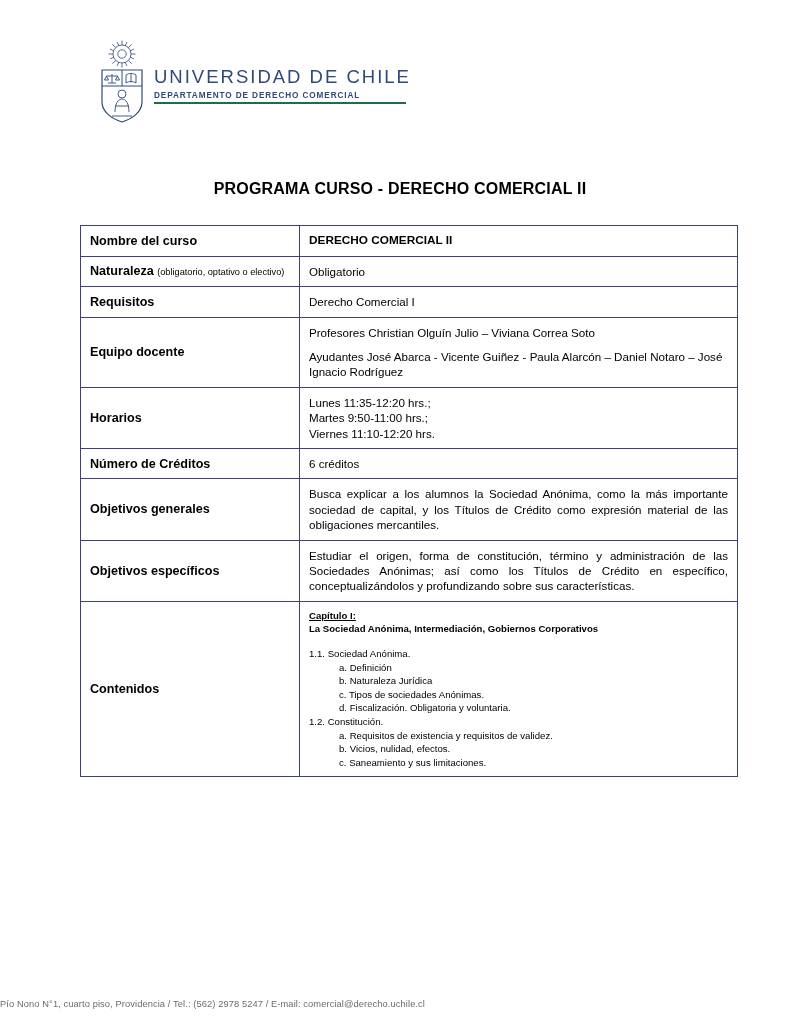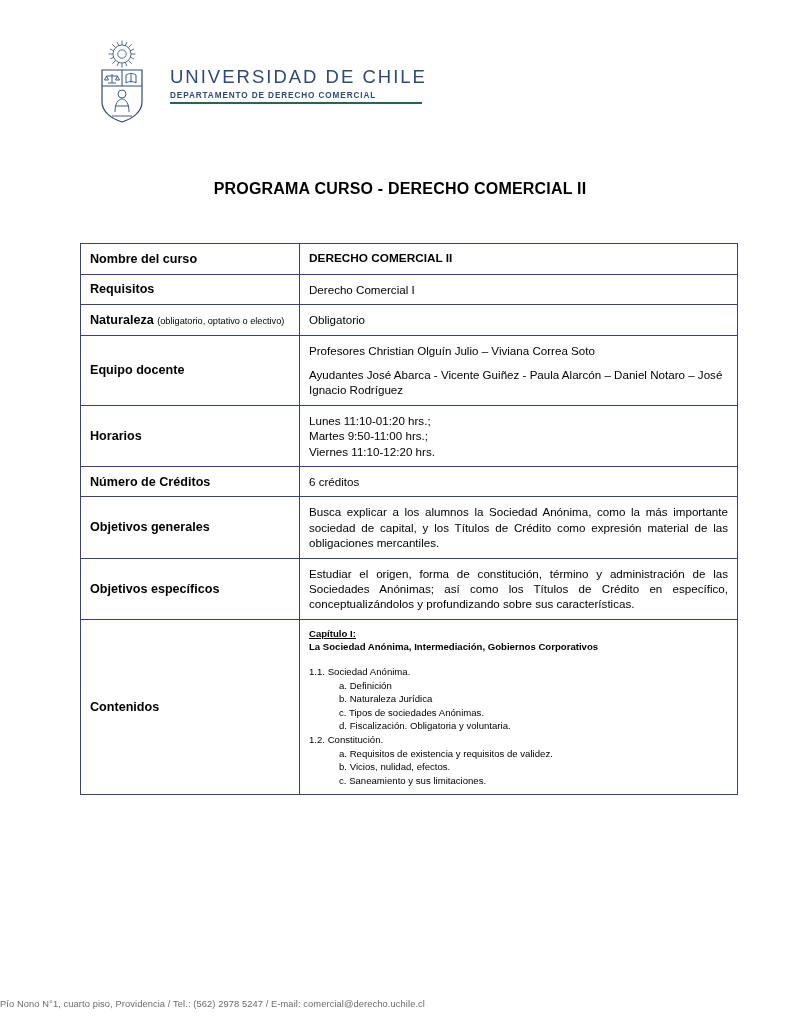--- a/index.html
+++ b/index.html
@@ -20,21 +20,21 @@
     height: 1035px;
     box-sizing: border-box;
     padding: 36px 80px 0 80px;
     position: relative;
   }
 
   
   .letterhead {
     display: flex;
     align-items: flex-start;
-    gap: 20px;
+    gap: 4px;
     margin-left: 14px;
     margin-top: 4px;
   }
   .crest {
     width: 56px;
     height: 84px;
     position: relative;
     flex: none;
   }
   .crest svg { display: block; }
@@ -76,21 +76,21 @@
     text-align: center;
     font-size: 16px;
     font-weight: bold;
     margin-top: 56px;
     letter-spacing: 0.2px;
   }
 
   
   table.program {
     width: 658px;
-    margin: 45px auto 0 auto;
+    margin: 27px auto 0 auto;
     border-collapse: collapse;
     table-layout: fixed;
   }
   table.program td {
     border: 1px solid #3b3f7a;
     vertical-align: middle;
     padding: 7px 9px;
   }
   td.label {
     width: 200px;
@@ -212,53 +212,53 @@
         <td class="label">
           <span>Nombre del curso</span>
         </td>
         <td class="value bold">
           <p>DERECHO COMERCIAL II</p>
         </td>
       </tr>
 
       <tr>
         <td class="label">
-          <span>Requisitos</span>
-        </td>
-        <td class="value">
-          <p>Derecho Comercial I</p>
-        </td>
-      </tr>
-
-      <tr>
-        <td class="label">
           <span>Naturaleza</span>
           <span class="sub">(obligatorio, optativo o electivo)</span>
         </td>
         <td class="value">
           <p>Obligatorio</p>
         </td>
       </tr>
 
       <tr>
         <td class="label">
+          <span>Requisitos</span>
+        </td>
+        <td class="value">
+          <p>Derecho Comercial I</p>
+        </td>
+      </tr>
+
+      <tr>
+        <td class="label">
           <span>Equipo docente</span>
         </td>
         <td class="value">
           <p>Profesores Christian Olguín Julio – Viviana Correa Soto</p>
           <p>Ayudantes José Abarca - Vicente Guiñez - Paula Alarcón – Daniel Notaro – José Ignacio Rodríguez</p>
         </td>
       </tr>
 
       <tr>
         <td class="label">
           <span>Horarios</span>
         </td>
         <td class="value">
-          <div>Lunes 11:10-01:20 hrs.;</div>
+          <div>Lunes 11:35-12:20 hrs.;</div>
           <div>Martes 9:50-11:00 hrs.;</div>
           <div>Viernes 11:10-12:20 hrs.</div>
         </td>
       </tr>
 
       <tr>
         <td class="label">
           <span>Número de Créditos</span>
         </td>
         <td class="value">

